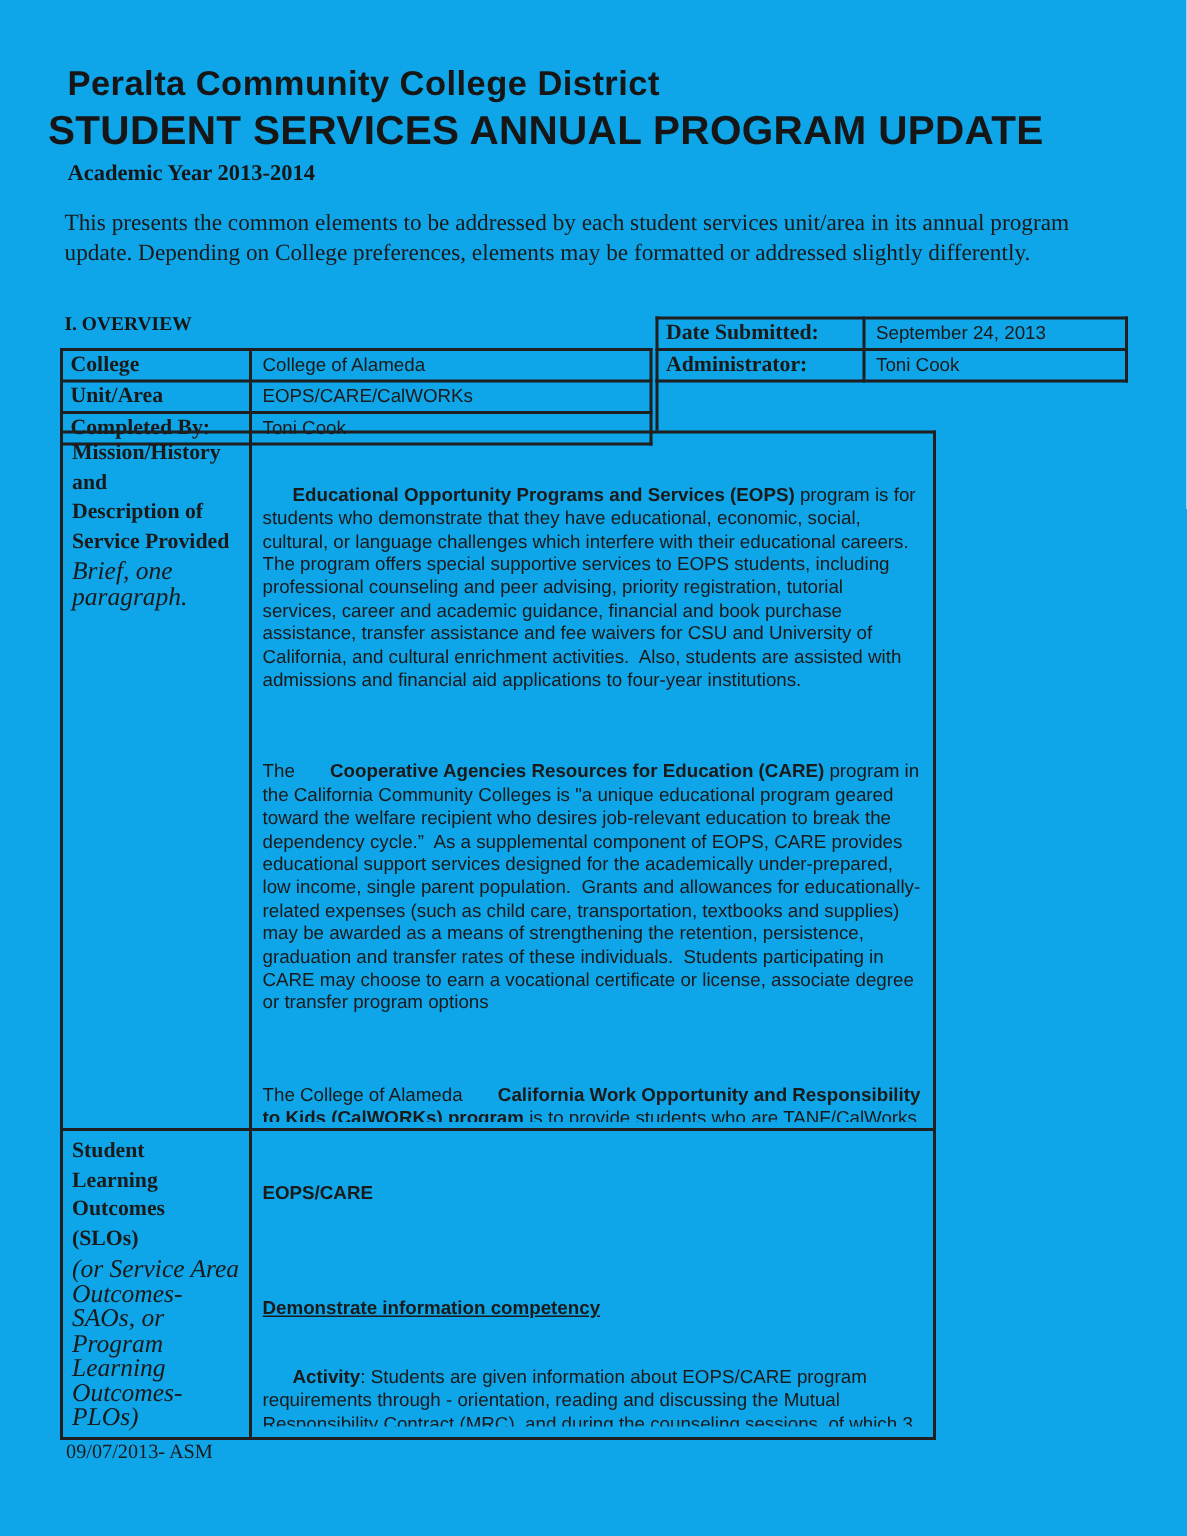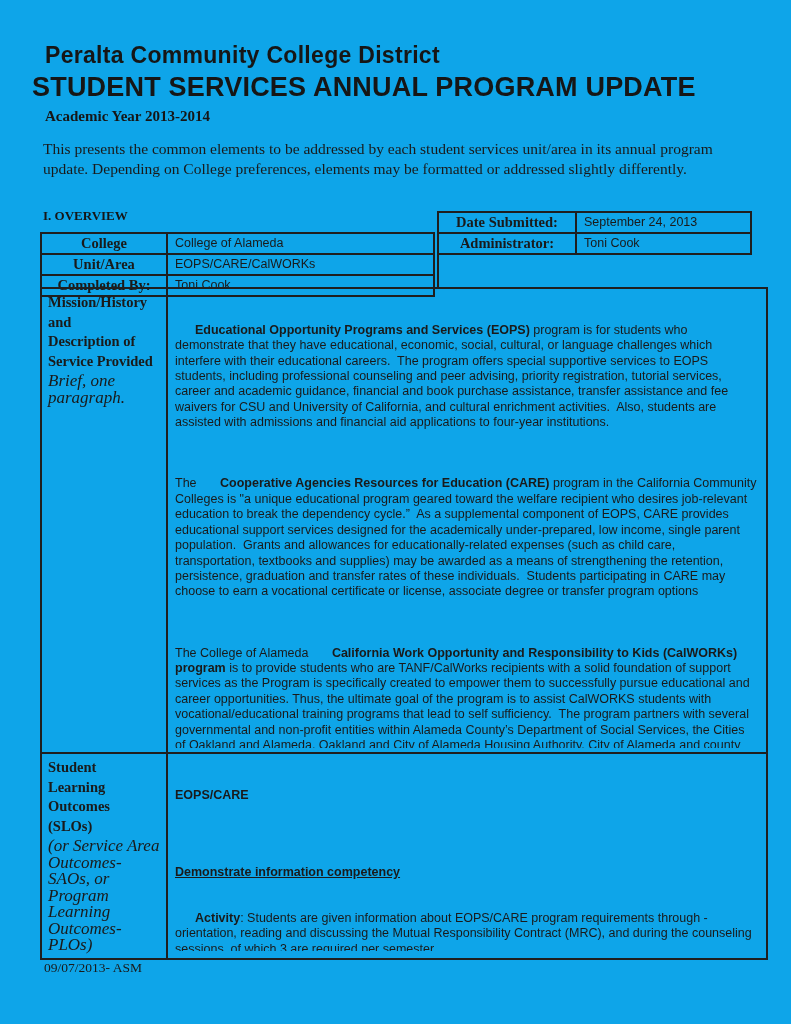--- a/index.html
+++ b/index.html
@@ -43,32 +43,32 @@
   }
   table { border-collapse: collapse; }
   td { border: 2px solid #1f1f1f; vertical-align: top; }
 
   .right-table { position: absolute; left: 437px; top: 211px; width: 315px; table-layout: fixed; }
   .right-table td { height: 20px; }
   .left-table { position: absolute; left: 40px; top: 232px; width: 395px; table-layout: fixed; }
   .left-table td { height: 18px; }
   .lbl-cell {
     font-family: "Liberation Serif", serif; font-weight: bold;
-    font-size: 14.5px; padding: 1px 5px; white-space: nowrap; text-align: center;
+    font-size: 14.5px; padding: 1px 5px; white-space: nowrap;
   }
   .val-cell {
     font-family: "Liberation Sans", sans-serif;
     font-size: 12.5px; padding: 2px 7px; white-space: nowrap;
   }
   .stub {
     position: absolute; left: 437px; top: 253px;
     width: 2px; height: 34px; background: #1f1f1f;
   }
 
-  .main-table { position: absolute; left: 40px; top: 287px; width: 728px; table-layout: fixed; }
+  .main-table { position: absolute; left: 40px; top: 287px; width: 584px; table-layout: fixed; }
   .main-table .row-mission { height: 465px; }
   .main-table .row-slo { height: 200px; }
   .label-cell { padding: 4px 6px; overflow: hidden; }
   .label-bold {
     font-family: "Liberation Serif", serif; font-weight: bold;
     font-size: 14.5px; line-height: 19.5px; white-space: pre-line;
   }
   .label-note {
     font-family: "Liberation Serif", serif; font-style: italic;
     font-size: 17px; line-height: 16.5px; margin-top: 2px; white-space: pre-line;

